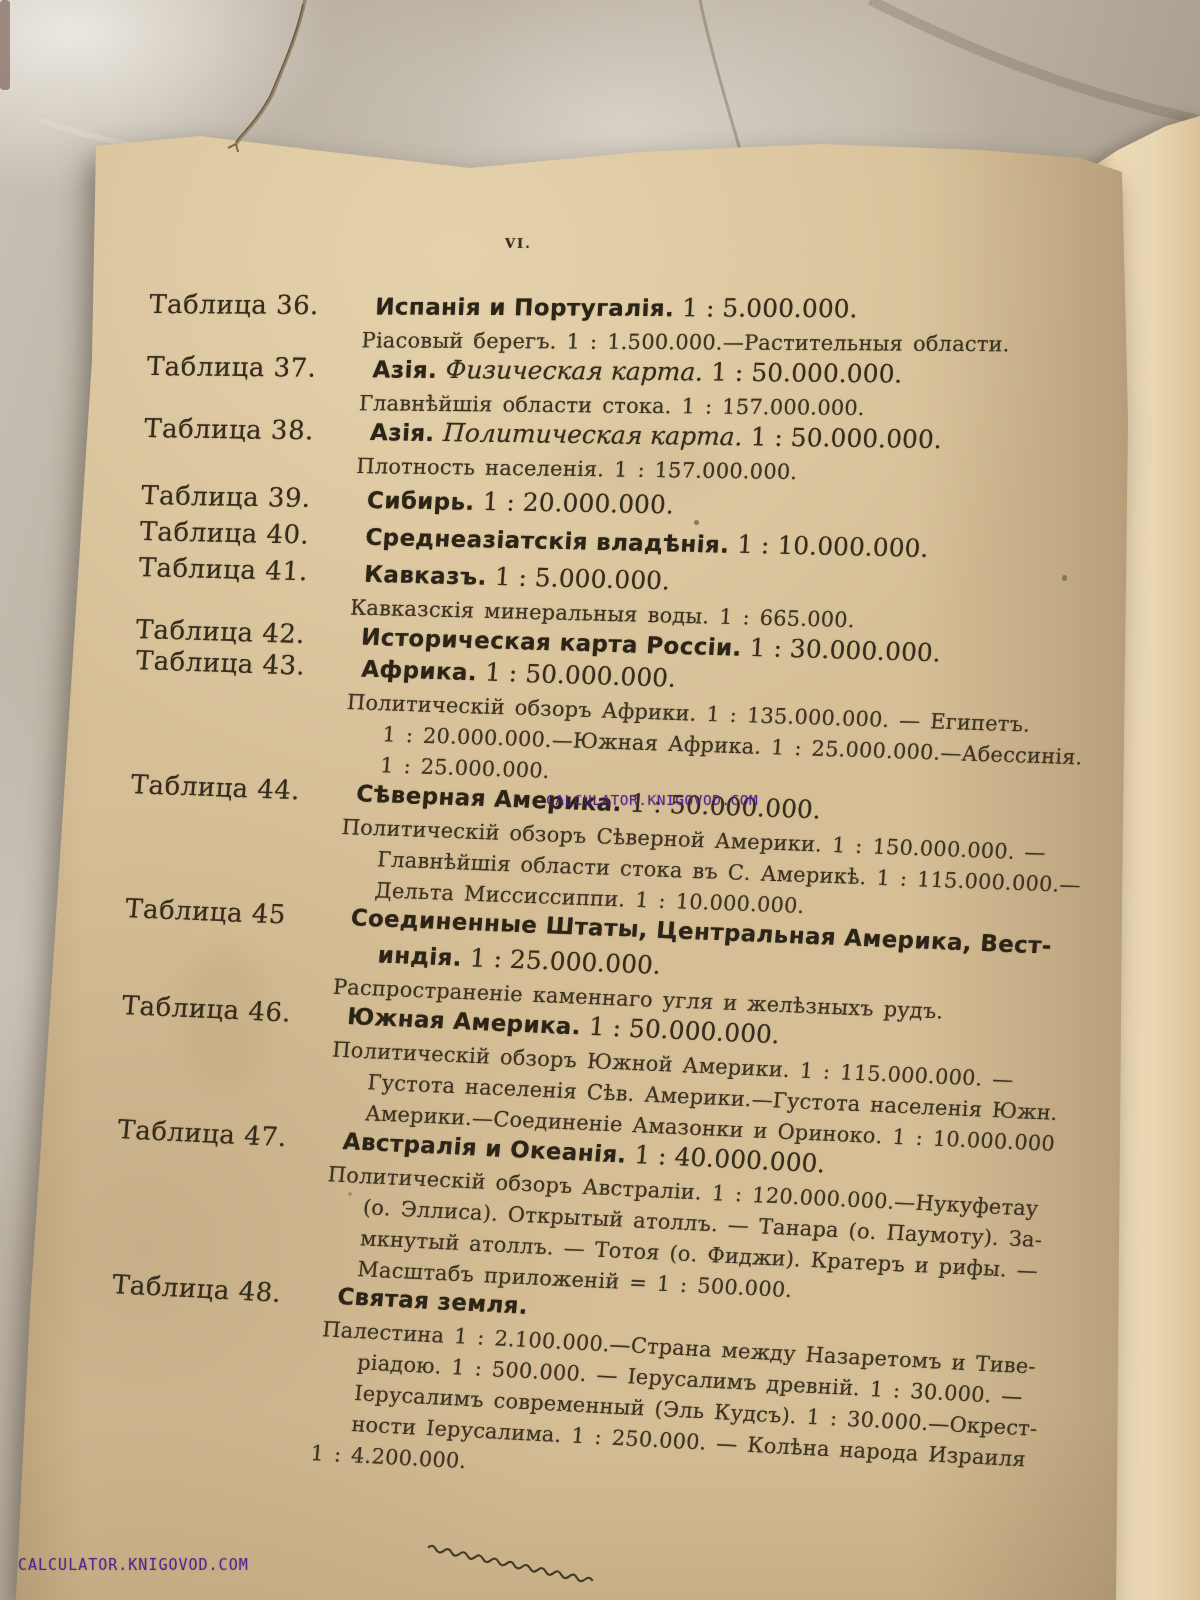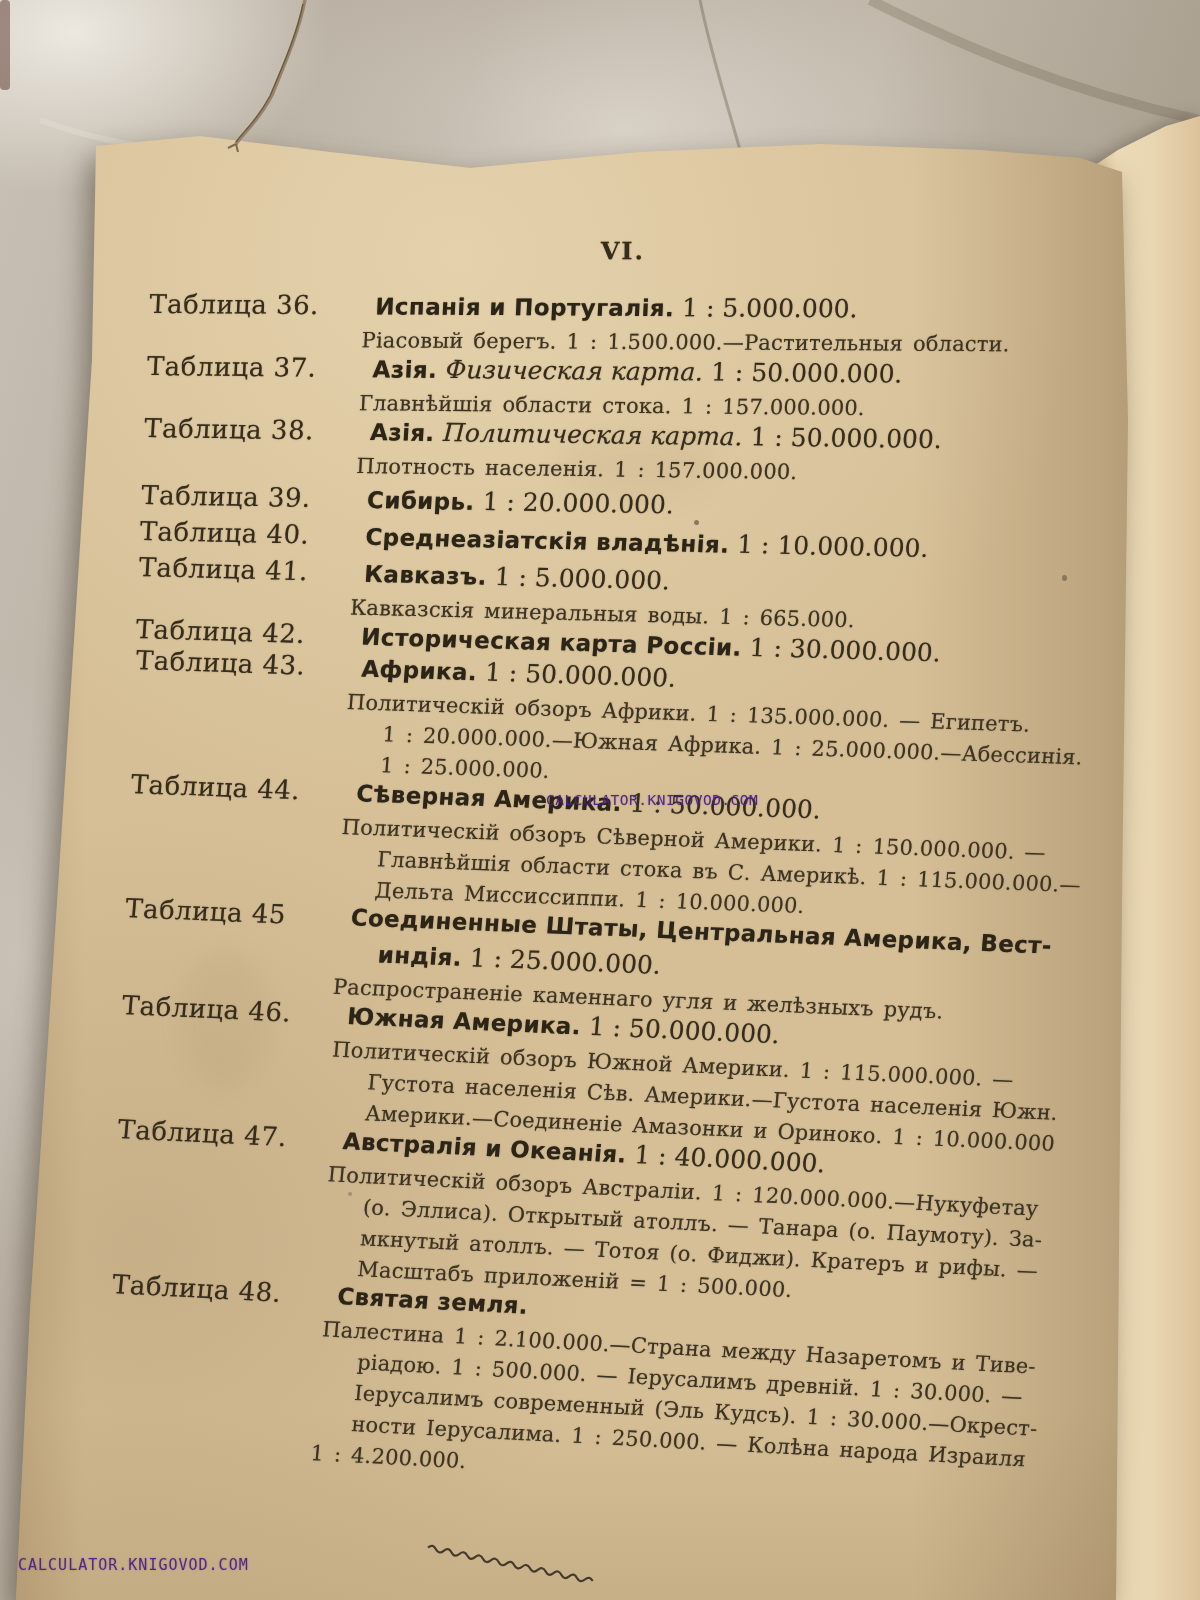--- a/index.html
+++ b/index.html
@@ -37,22 +37,22 @@
       radial-gradient(75% 52% at 38% 16%, rgba(238,222,185,.6), rgba(238,222,185,0) 70%),
       radial-gradient(55% 40% at 12% 78%, rgba(118,92,58,.16), rgba(118,92,58,0) 70%),
       linear-gradient(to right, rgba(138,108,68,.30) 0%, rgba(138,108,68,0) 7%, rgba(0,0,0,0) 76%, rgba(112,86,52,.26) 92%, rgba(86,66,42,.44) 100%),
       linear-gradient(to bottom, rgba(122,95,58,.34) 0%, rgba(122,95,58,0) 5%, rgba(0,0,0,0) 88%, rgba(128,100,64,.18) 100%),
       #d6bf97;
   }
   .stain{position:absolute;border-radius:50%;pointer-events:none;}
   
   .ink{color:#352c1c;text-shadow:0 0 1.2px rgba(58,46,28,.55);}
   .folio{
-    position:absolute;left:505px;top:236px;width:140px;text-align:right;
-    font-family:"DejaVu Serif",serif;font-weight:700;font-size:24px;letter-spacing:2px;
+    position:absolute;left:505px;top:236px;width:140px;text-align:left;
+    font-family:"DejaVu Serif",serif;font-weight:700;font-size:13px;letter-spacing:2px;
     transform:rotate(.3deg);
   }
   .textblock{
     position:absolute;left:150px;top:288px;width:900px;
     transform:skewX(-2.4deg);transform-origin:0 0;
   }
   .entry{display:flex;align-items:flex-start;transform-origin:0 50%;margin-top:-5px;}
   .entry.tight{margin-top:0;}
   .lbl{
     flex:none;width:226px;font-family:"DejaVu Serif",serif;font-size:26px;line-height:33px;

